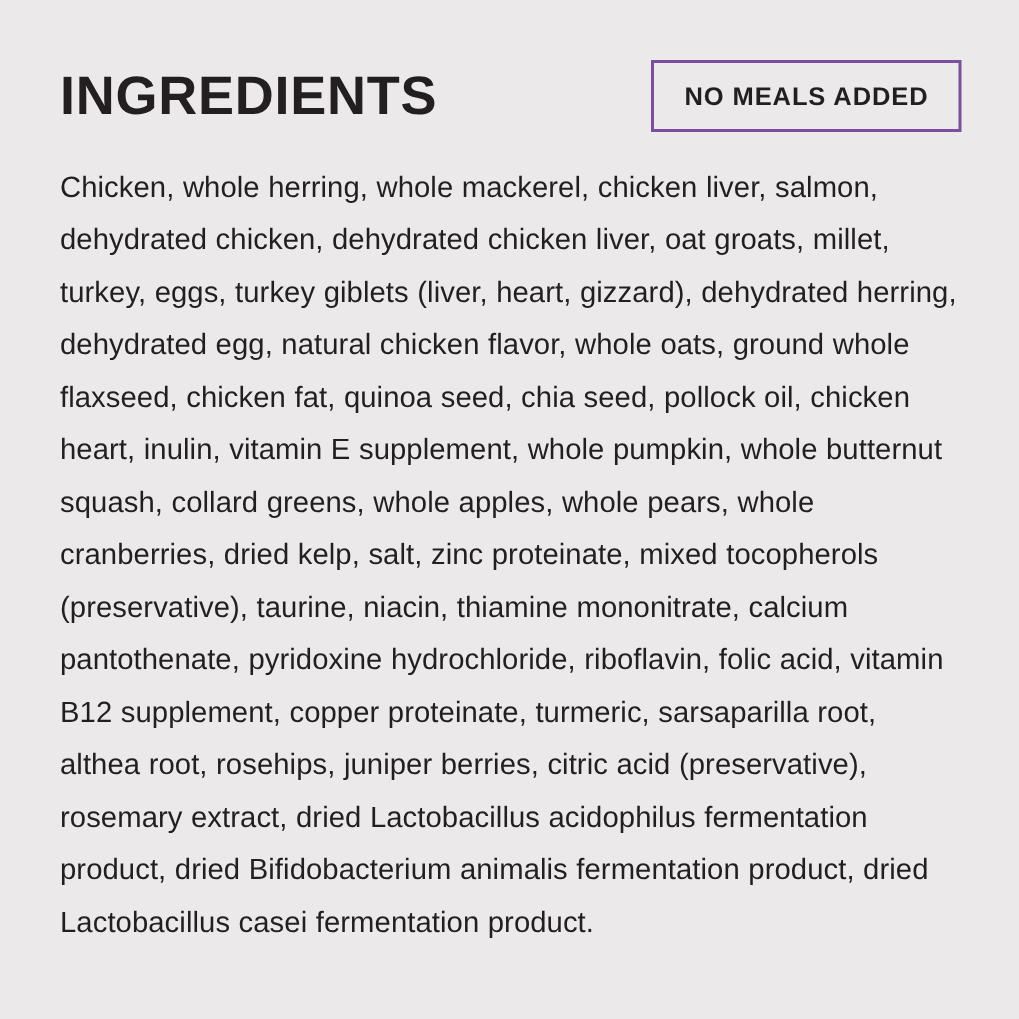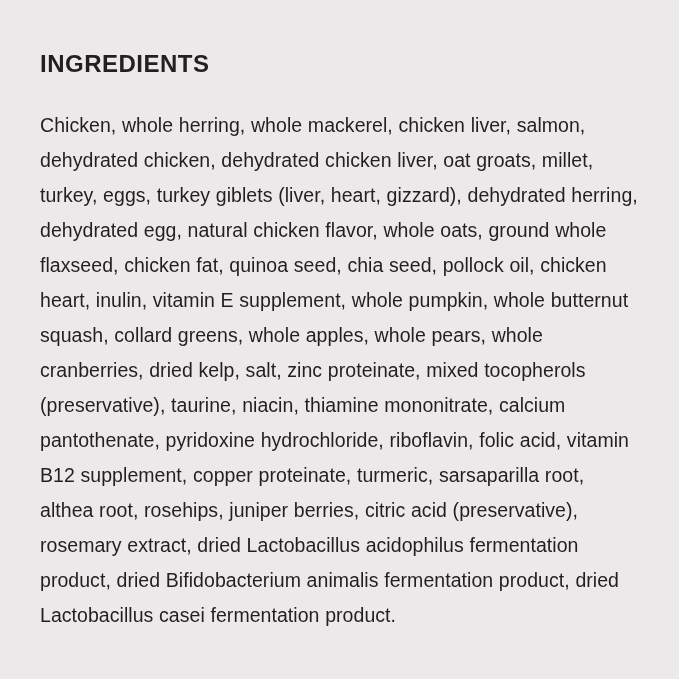--- a/index.html
+++ b/index.html
@@ -21,21 +21,21 @@
     background: #ebe9ea;
   }
   .header-row {
     display: flex;
     align-items: center;
     justify-content: space-between;
     height: 56px;
     margin-bottom: 16px;
   }
   .title {
-    font-size: 24px;
+    font-size: 36px;
     font-weight: bold;
     letter-spacing: 0.5px;
     color: #231f20;
     text-transform: uppercase;
     line-height: 1;
     font-family: "Liberation Sans", sans-serif;
   }
   .badge {
     box-sizing: border-box;
     border: 2px solid #7b4f9d;
@@ -58,15 +58,16 @@
     word-spacing: 0.2px;
     max-width: 604px;
   }
 </style>
 </head>
 <body>
 
 <div class="panel">
   <div class="header-row">
     <div class="title">INGREDIENTS</div>
+    <div class="badge">NO MEALS ADDED</div>
   </div>
   <div class="ingredients-body">Chicken, whole herring, whole mackerel, chicken liver, salmon, dehydrated chicken, dehydrated chicken liver, oat groats, millet, turkey, eggs, turkey giblets (liver, heart, gizzard), dehydrated herring, dehydrated egg, natural chicken flavor, whole oats, ground whole flaxseed, chicken fat, quinoa seed, chia seed, pollock oil, chicken heart, inulin, vitamin E supplement, whole pumpkin, whole butternut squash, collard greens, whole apples, whole pears, whole cranberries, dried kelp, salt, zinc proteinate, mixed tocopherols (preservative), taurine, niacin, thiamine mononitrate, calcium pantothenate, pyridoxine hydrochloride, riboflavin, folic acid, vitamin B12 supplement, copper proteinate, turmeric, sarsaparilla root, althea root, rosehips, juniper berries, citric acid (preservative), rosemary extract, dried Lactobacillus acidophilus fermentation product, dried Bifidobacterium animalis fermentation product, dried Lactobacillus casei fermentation product.</div>
 </div>
 
 </body></html>

